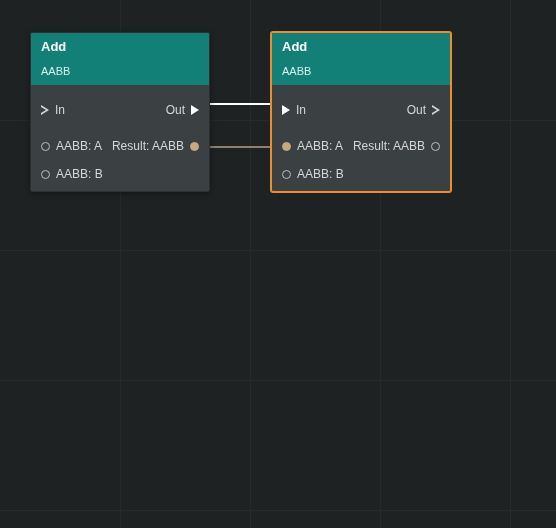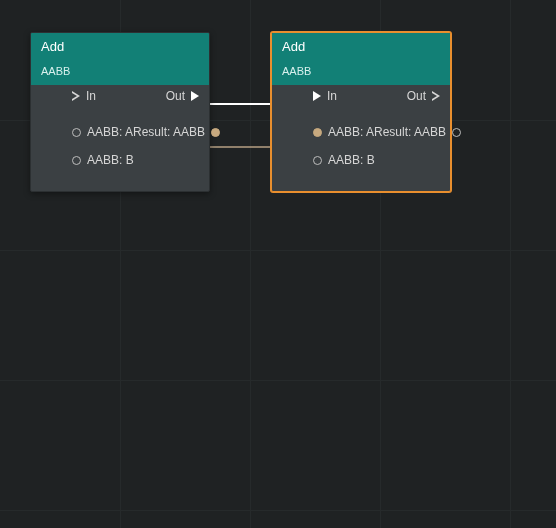--- a/index.html
+++ b/index.html
@@ -41,40 +41,39 @@
     box-shadow: 0 0 0 1px #e98f2e;
   }
   .node-header {
     background: #128076;
     color: #ffffff;
     padding: 6px 10px 8px 10px;
     border-top-left-radius: 1px;
     border-top-right-radius: 1px;
   }
   .node-title {
-    font-weight: 400;
+    font-weight: 700;
     font-size: 13px;
     line-height: 16px;
   }
   .node-subtitle {
     font-size: 11px;
     color: #d8f0ed;
     margin-top: 10px;
   }
   .node-body {
     padding: 4px 0 10px 0;
   }
   .row {
     display: flex;
     justify-content: space-between;
-    align-items: flex-start;
+    align-items: flex-end;
     height: 28px;
     padding: 0 10px;
     position: relative;
-    margin-left: 31px;
   }
   .port {
     display: flex;
     align-items: center;
     gap: 6px;
   }
   .port.right {
     flex-direction: row-reverse;
   }
   .port-label {

